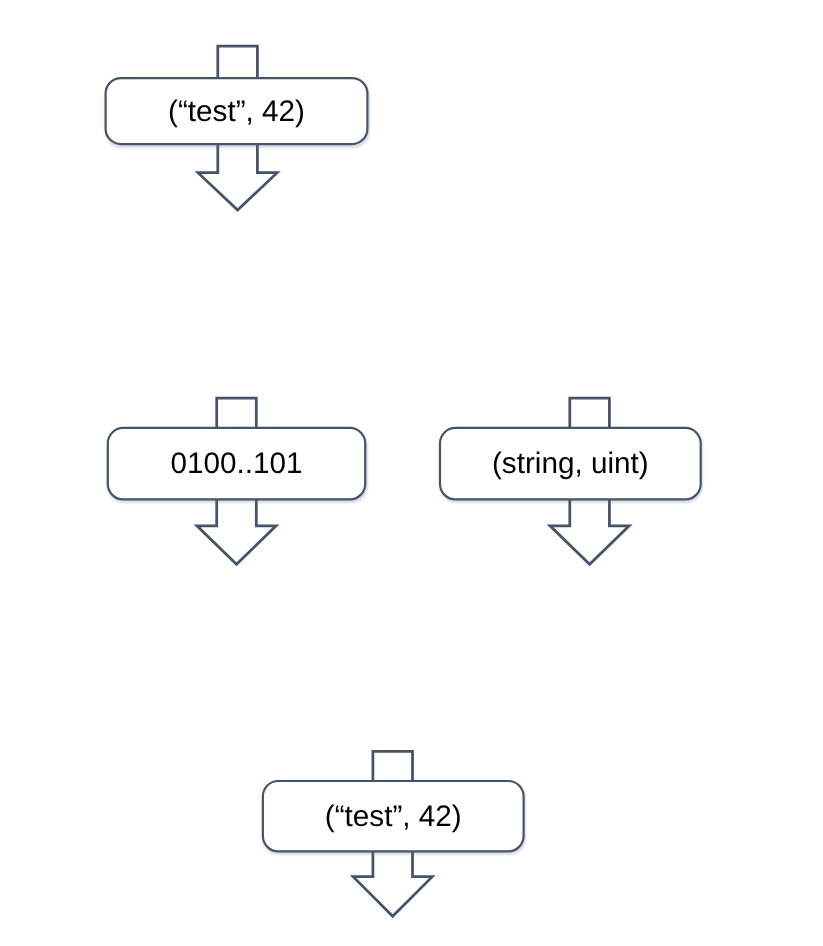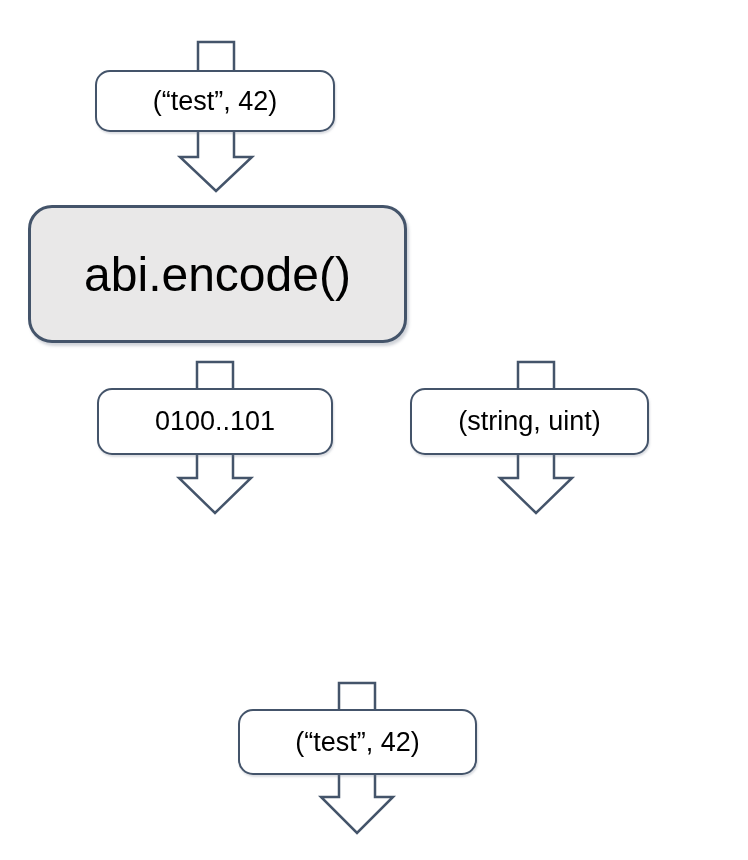--- a/index.html
+++ b/index.html
@@ -59,29 +59,26 @@
     <polygon class="arrow" points="198,42 234,42 234,157 252,157 216,191 180,157 198,157"></polygon>
     <polygon class="arrow" points="197,362 233,362 233,478 251,478 215,513 179,478 197,478"></polygon>
     <polygon class="arrow" points="518,362 554,362 554,478 572,478 536,513 500,478 518,478"></polygon>
     <polygon class="arrow" points="339,683 375,683 375,797 393,797 357,833 321,797 339,797"></polygon>
   </svg>
 
   <div class="node" style="left:95px; top:70px; width:240px; height:62px;">
     <span>(“test”, 42)</span>
   </div>
 
-  <div class="node process" style="left:28px; top:205px; width:379px; height:138px;">
-    <span>abi.encode()</span>
-  </div>
 
   <div class="node" style="left:97px; top:388px; width:236px; height:67px;">
     <span>0100..101</span>
   </div>
 
-  <div class="node" style="left:410px; top:388px; width:239px; height:67px;">
+  <div class="node" style="left:399px; top:388px; width:239px; height:67px;">
     <span>(string, uint)</span>
   </div>
 
 
   <div class="node" style="left:238px; top:709px; width:239px; height:66px;">
     <span>(“test”, 42)</span>
   </div>
 
 </div>
 

